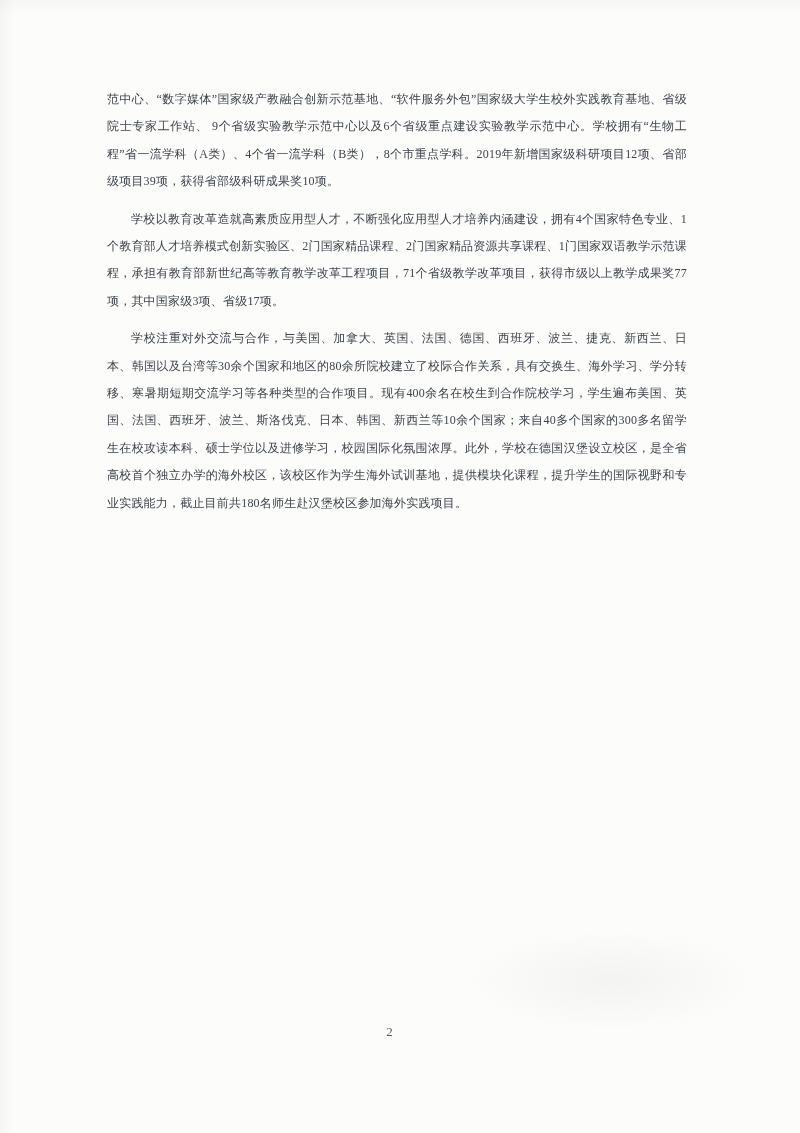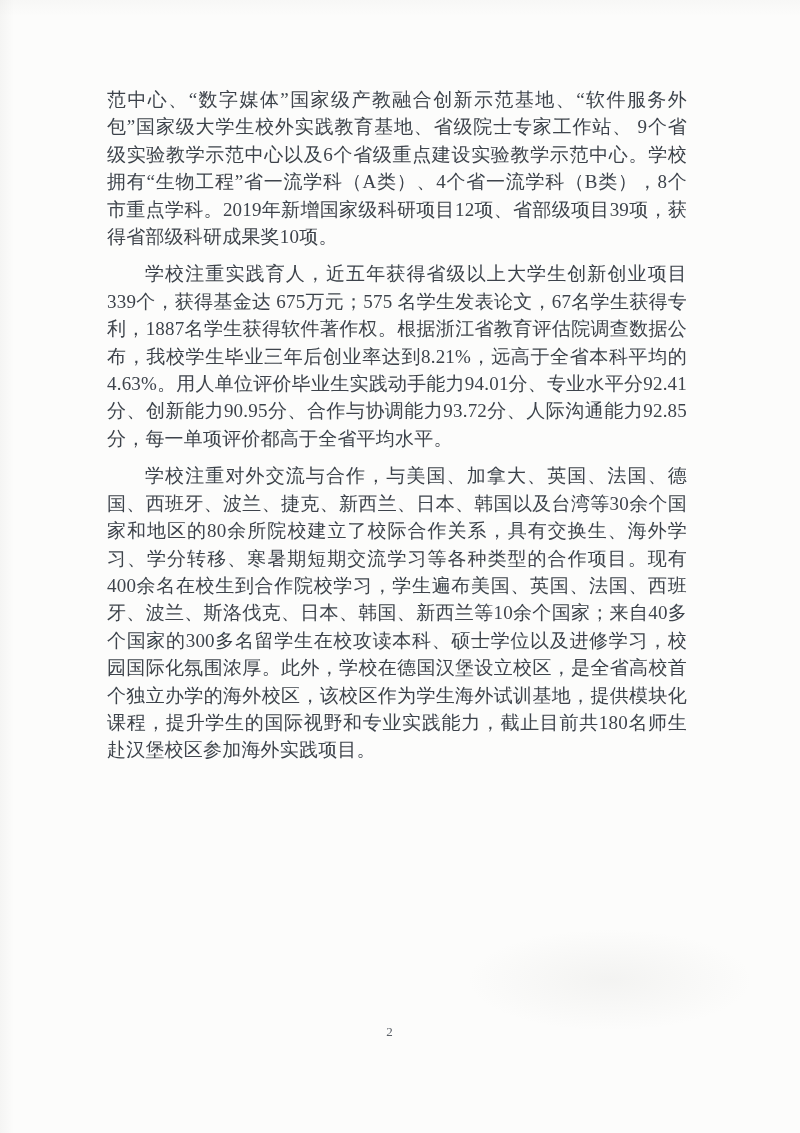--- a/index.html
+++ b/index.html
@@ -32,21 +32,21 @@
     width: 280px; height: 100px;
     background: radial-gradient(ellipse at center, rgba(165,165,160,0.10), rgba(0,0,0,0) 72%);
     pointer-events: none;
   }
   .doc-body {
     position: absolute;
     left: 107px;
     top: 86px;
     width: 580px;
     color: #3d434b;
-    font-size: 19px;
+    font-size: 12px;
     line-height: 27.4px;
     text-align: justify;
     letter-spacing: 0.2px;
   }
   .para {
     margin: 0 0 10px 0;
     text-indent: 2em;
   }
   .para.no-indent {
     text-indent: 0;
@@ -64,18 +64,18 @@
 </style>
 </head>
 <body>
 
 <div class="scan-page">
   <div class="scan-shade-topleft"></div>
   <div class="scan-smudge-2"></div>
 
   <div class="doc-body">
     <p class="para no-indent">范中心、“数字媒体”国家级产教融合创新示范基地、“软件服务外包”国家级大学生校外实践教育基地、省级院士专家工作站、 9个省级实验教学示范中心以及6个省级重点建设实验教学示范中心。学校拥有“生物工程”省一流学科（A类）、4个省一流学科（B类），8个市重点学科。2019年新增国家级科研项目12项、省部级项目39项，获得省部级科研成果奖10项。</p>
-    <p class="para">学校注重实践育人，近五年获得省级以上大学生创新创业项目339个，获得基金达 675万元；575 名学生发表论文，67名学生获得专利，1887名学生获得软件著作权。根据浙江省教育评估院调查数据公布，我校学生毕业三年后创业率达到8.21%，远高于全省本科平均的4.63%。用人单位评价毕业生实践动手能力94.01分、专业水平分92.41分、创新能力90.95分、合作与协调能力93.72分、人际沟通能力92.85分，每一单项评价都高于全省平均水平。</p>
+    <p class="para">学校以教育改革造就高素质应用型人才，不断强化应用型人才培养内涵建设，拥有4个国家特色专业、1个教育部人才培养模式创新实验区、2门国家精品课程、2门国家精品资源共享课程、1门国家双语教学示范课程，承担有教育部新世纪高等教育教学改革工程项目，71个省级教学改革项目，获得市级以上教学成果奖77项，其中国家级3项、省级17项。</p>
     <p class="para">学校注重对外交流与合作，与美国、加拿大、英国、法国、德国、西班牙、波兰、捷克、新西兰、日本、韩国以及台湾等30余个国家和地区的80余所院校建立了校际合作关系，具有交换生、海外学习、学分转移、寒暑期短期交流学习等各种类型的合作项目。现有400余名在校生到合作院校学习，学生遍布美国、英国、法国、西班牙、波兰、斯洛伐克、日本、韩国、新西兰等10余个国家；来自40多个国家的300多名留学生在校攻读本科、硕士学位以及进修学习，校园国际化氛围浓厚。此外，学校在德国汉堡设立校区，是全省高校首个独立办学的海外校区，该校区作为学生海外试训基地，提供模块化课程，提升学生的国际视野和专业实践能力，截止目前共180名师生赴汉堡校区参加海外实践项目。</p>
   </div>
 
   <div class="page-number">2</div>
 </div>
 
 </body></html>

